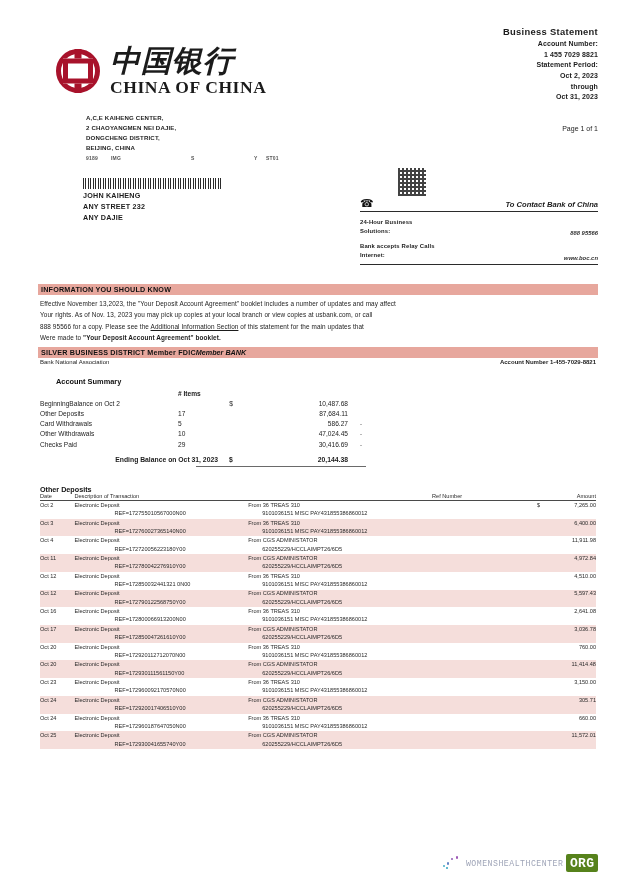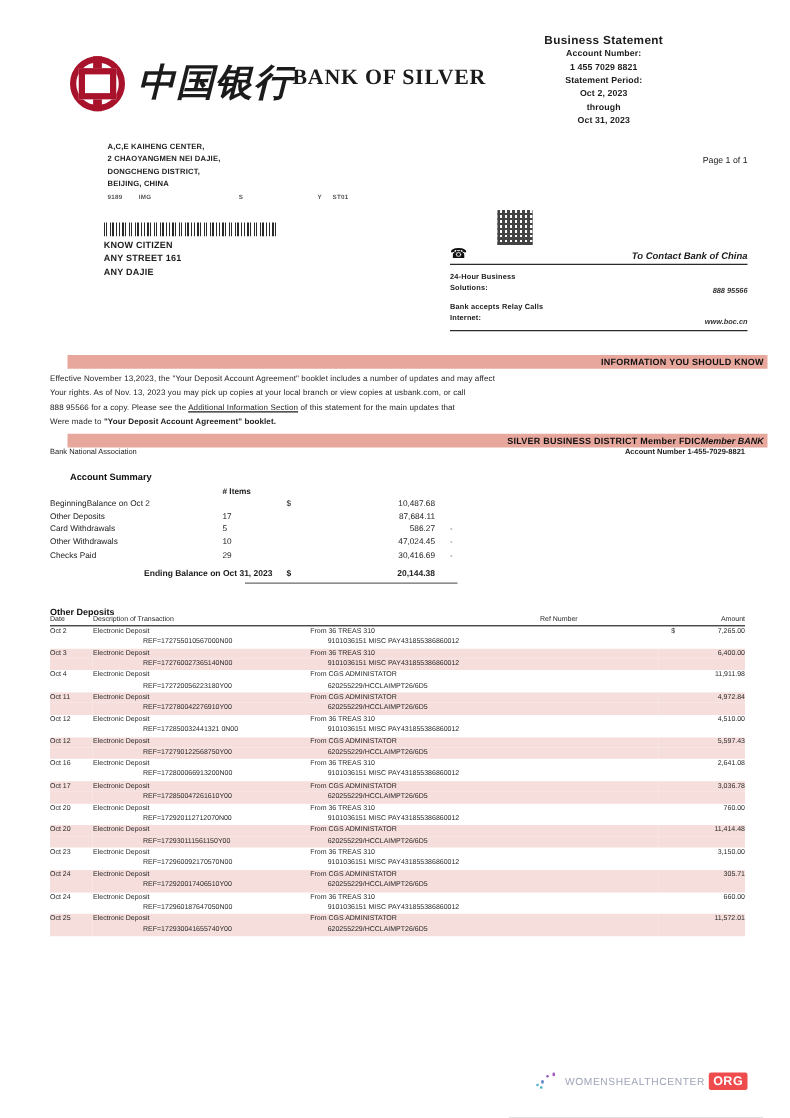--- a/index.html
+++ b/index.html
@@ -53,21 +53,21 @@
   }
   .boc-mark::after {
     content: "";
     position: absolute;
     left: 50%; top: 50%;
     transform: translate(-50%, -50%);
     width: 20px; height: 15px;
     border: 5px solid #a8122b;
     background: #fff;
   }
-  .boc-names { display: flex; flex-direction: row; }
+  .boc-names { display: flex; flex-direction: column; }
   .boc-cn {
     font-family: "DejaVu Sans", sans-serif;
     font-size: 30px;
     font-weight: 700;
     color: #1b1b1b;
     letter-spacing: 1px;
     line-height: 1.08;
     font-style: italic;
   }
   .boc-en {
@@ -103,21 +103,21 @@
   .c2 { left: 25px; }
   .c3 { left: 105px; }
   .c4 { left: 168px; }
   .c5 { left: 180px; }
 
   
   .stmt-meta {
     position: absolute;
     right: 0; top: 26px;
     width: 230px;
-    text-align: center;
+    text-align: right;
     color: #1c1c1c;
   }
   .stmt-title {
     font-size: 9.4px;
     font-weight: 700;
     letter-spacing: 0.3px;
     margin-bottom: 2px;
   }
   .stmt-line {
     font-size: 7px;
@@ -209,27 +209,27 @@
     color: #333;
   }
   .contact-rule {
     border-bottom: 1px solid #2b2b2b;
     margin-top: 3px;
   }
 
   
   .banner {
     position: absolute;
-    left: 16px;
+    left: 0;
     width: 560px;
     background: #e7a79d;
     height: 11px;
     display: flex;
     align-items: center;
-    justify-content: flex-end;
+    justify-content: flex-start;
     padding: 0 3px;
   }
   .banner-txt {
     font-size: 7.2px;
     font-weight: 700;
     color: #111;
     letter-spacing: 0.2px;
   }
   .banner-right {
     font-size: 7.2px;
@@ -346,56 +346,57 @@
   .tx .ind2 { padding-left: 14px; }
 
   
   .wm {
     position: absolute;
     right: 34px; bottom: 22px;
     display: flex;
     align-items: center;
     gap: 3px;
     opacity: 0.95;
+    font-family: Liberation Mono, monospace;
   }
   .wm-dots { position: relative; width: 20px; height: 14px; }
   .wm-dots i {
     position: absolute;
     border-radius: 50%;
     background: #7b4fa8;
     display: block;
   }
   .wm-text {
     font-size: 8.2px;
     letter-spacing: 0.5px;
     color: #9aa0b4;
     font-weight: 400;
   }
   .wm-org {
-    font-size: 10px;
+    font-size: 13px;
     font-weight: 700;
     color: #fff;
-    background: #ef4444;
+    background: #4d7c0f;
     padding: 1.5px 3.5px;
     border-radius: 2px;
     letter-spacing: 0.4px;
   }
 </style>
 </head>
 <body>
 
 <div class="page">
   <div class="sheet">
 
     <div class="masthead">
       <div class="logo-row">
         <div class="boc-mark"></div>
         <div class="boc-names">
           <div class="boc-cn">中国银行</div>
-          <div class="boc-en">BANK OF SILVER</div>
+          <div class="boc-en">CHINA OF CHINA</div>
         </div>
       </div>
       <div class="bank-addr">
         <div>A,C,E KAIHENG CENTER,</div>
         <div>2 CHAOYANGMEN NEI DAJIE,</div>
         <div>DONGCHENG DISTRICT,</div>
         <div>BEIJING, CHINA</div>
       </div>
       <div class="codes-row">
         <span class="c1">9189</span>
@@ -414,22 +415,22 @@
       <div class="stmt-line">Oct 2, 2023</div>
       <div class="stmt-line">through</div>
       <div class="stmt-line">Oct 31, 2023</div>
     </div>
     <div class="page-of">Page 1 of 1</div>
 
     <div class="qr"></div>
 
     <div class="cust">
       <div class="imb"></div>
-      <div class="cust-line">KNOW CITIZEN</div>
-      <div class="cust-line">ANY STREET 161</div>
+      <div class="cust-line">JOHN KAIHENG</div>
+      <div class="cust-line">ANY STREET 232</div>
       <div class="cust-line">ANY DAJIE</div>
     </div>
 
     <div class="contact">
       <div class="contact-top">
         <span class="phone-glyph">☎</span>
         <span class="contact-title">To Contact Bank of China</span>
       </div>
       <div class="contact-row">
         <div class="contact-label">24-Hour Business</div>

